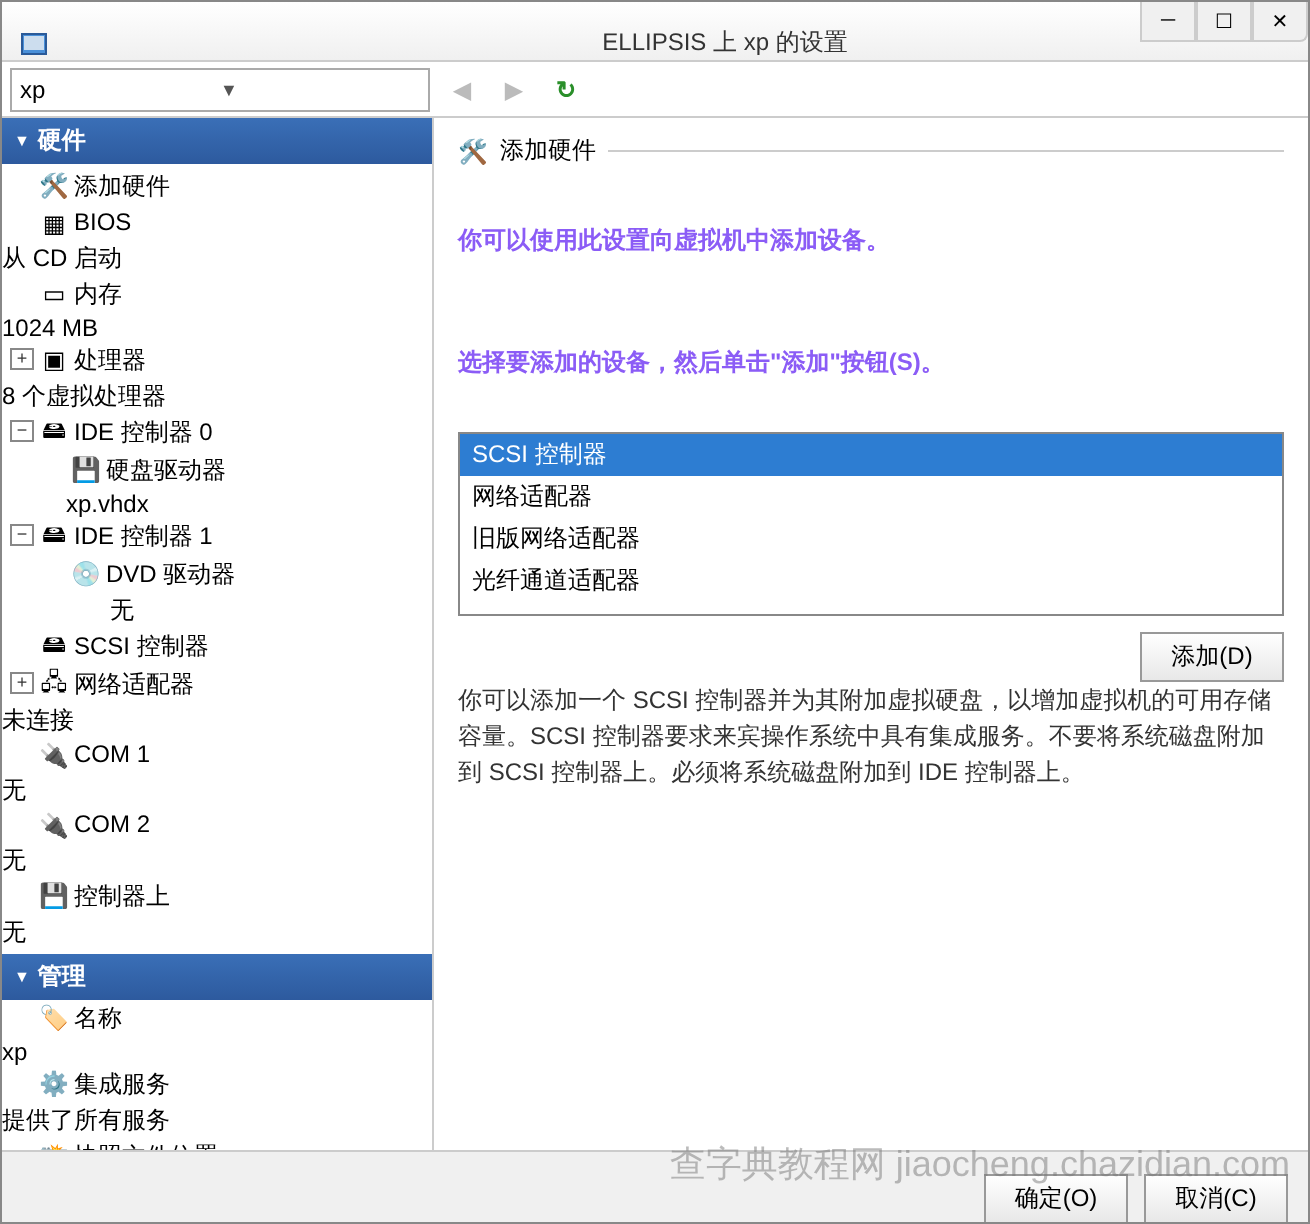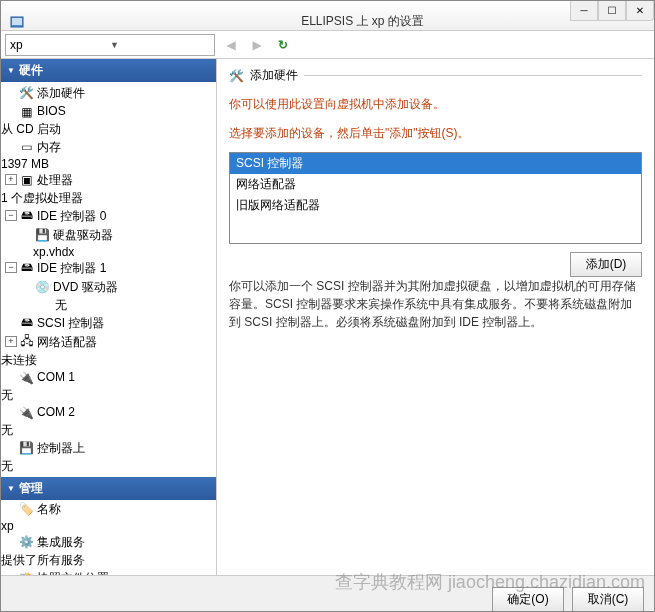--- a/index.html
+++ b/index.html
@@ -24,21 +24,21 @@
 .tree-item { display: flex; align-items: flex-start; padding: 1px 4px; gap: 2px; min-height: 18px; }
 .tree-item .exp { width: 12px; text-align: center; font-size: 9px; color: #333; border: 1px solid #888; height: 11px; line-height: 9px; margin-top: 2px; background: #fff; }
 .tree-item .noexp { width: 12px; }
 .tree-item .ico { width: 16px; height: 16px; display: flex; align-items: center; justify-content: center; font-size: 12px; }
 .tree-item .lbl { color: #000; }
 .tree-item.child { padding-left: 20px; }
 .section2 { margin-top: 2px; }
 .content { flex: 1; padding: 8px 12px; display: flex; flex-direction: column; }
 .content-header { display: flex; align-items: center; gap: 6px; padding-bottom: 6px; }
 .content-header .line { flex: 1; height: 1px; background: #ccc; }
-.desc { margin: 6px 0; color: #c2410c; }
+.desc { margin: 22px 0; color: #8b5cf6; font-weight: bold; }
 .listbox { border: 1px solid #888; background: #fff; height: 92px; margin-top: 4px; }
 .listbox-item { padding: 2px 6px; }
 .listbox-item.selected { background: #2d7dd2; color: #fff; }
 .btn-row { display: flex; justify-content: flex-end; margin-top: 8px; }
 .btn { border: 1px solid #999; background: linear-gradient(#fff, #e8e8e8); padding: 3px 14px; min-width: 72px; text-align: center; }
 .info-text { color: #333; line-height: 1.5; }
 .footer { height: 48px; border-top: 1px solid #ccc; display: flex; align-items: center; justify-content: flex-end; padding: 0 10px; gap: 8px; background: #f0f0f0; }
 .watermark { position: absolute; bottom: 18px; right: 10px; color: rgba(120,120,120,0.5); font-size: 18px; pointer-events: none; }
 </style>
 </head>
@@ -85,27 +85,27 @@
         <span class="noexp"></span>
           <span class="ico">▦</span>
         <span class="lbl">BIOS</span>
       </div>
       <div class="sub">从 CD 启动</div>
       <div class="tree-item">
         <span class="noexp"></span>
           <span class="ico">▭</span>
         <span class="lbl">内存</span>
       </div>
-      <div class="sub">1397 MB</div>
+      <div class="sub">1024 MB</div>
       <div class="tree-item">
         <span class="exp">+</span>
           <span class="ico">▣</span>
         <span class="lbl">处理器</span>
       </div>
-      <div class="sub">1 个虚拟处理器</div>
+      <div class="sub">8 个虚拟处理器</div>
       <div class="tree-item">
         <span class="exp">−</span>
           <span class="ico">🖴</span>
         <span class="lbl">IDE 控制器 0</span>
       </div>
       <div class="tree-item child">
         <span class="noexp"></span>
           <span class="ico">💾</span>
         <span class="lbl">硬盘驱动器</span>
       </div>
@@ -181,20 +181,21 @@
       <span class="ico">🛠️</span>
       <span>添加硬件</span>
       <span class="line"></span>
     </div>
     <div class="desc">你可以使用此设置向虚拟机中添加设备。</div>
     <div class="desc">选择要添加的设备，然后单击"添加"按钮(S)。</div>
     <div class="listbox">
       <div class="listbox-item selected">SCSI 控制器</div>
       <div class="listbox-item">网络适配器</div>
       <div class="listbox-item">旧版网络适配器</div>
+      <div class="listbox-item">光纤通道适配器</div>
     </div>
     <div class="btn-row">
       <div class="btn">添加(D)</div>
     </div>
     <div class="info-text">你可以添加一个 SCSI 控制器并为其附加虚拟硬盘，以增加虚拟机的可用存储容量。SCSI 控制器要求来宾操作系统中具有集成服务。不要将系统磁盘附加到 SCSI 控制器上。必须将系统磁盘附加到 IDE 控制器上。</div>
   </div>
 </div>
 
 <div class="footer">
   <div class="btn">确定(O)</div>

